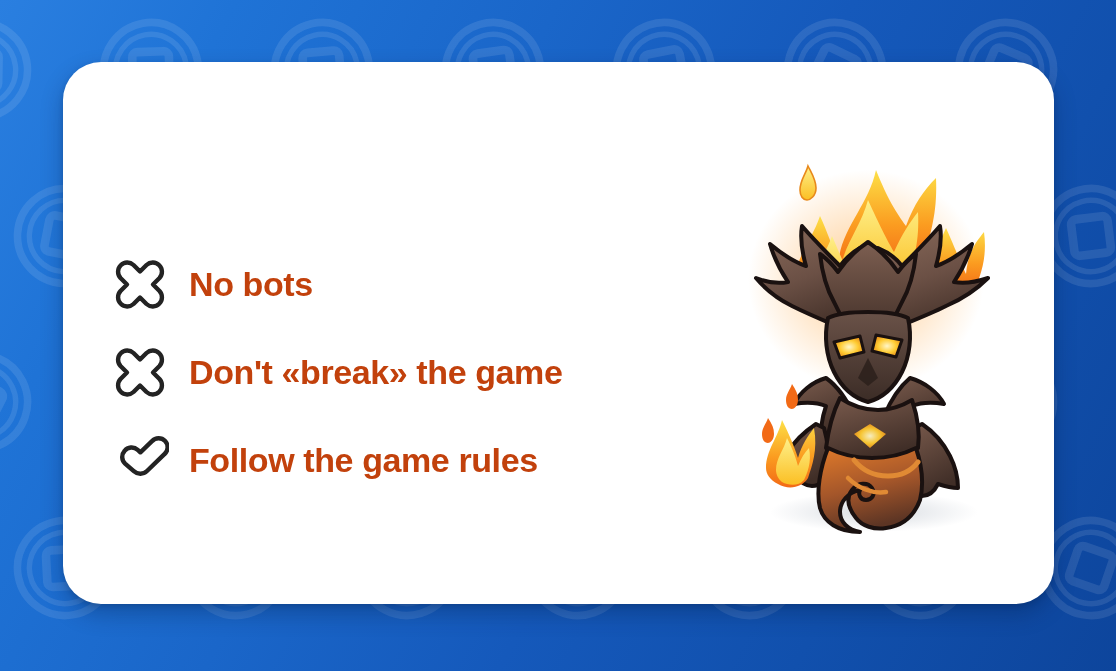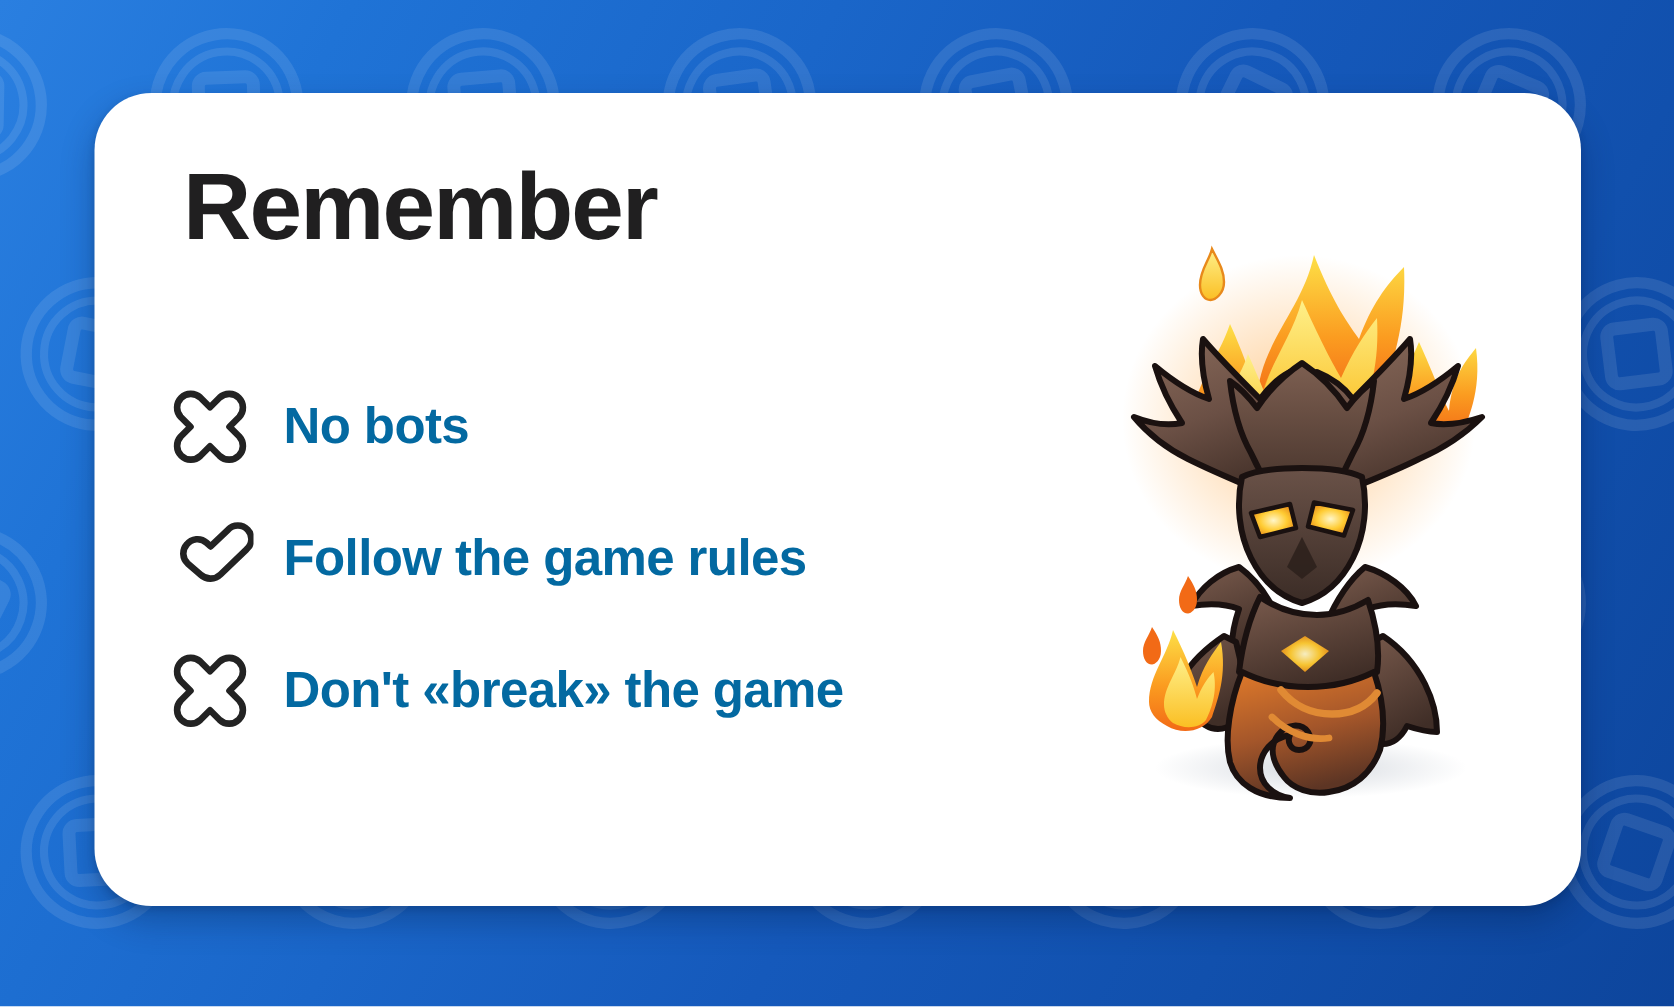--- a/index.html
+++ b/index.html
@@ -81,21 +81,21 @@
     flex:0 0 70px;
     display:flex;
     align-items:center;
     justify-content:center;
   }
   .rule-icon svg { display:block; }
   .rule-label {
     margin-left:14px;
     font-size:34px;
     font-weight:bold;
-    color:#0369a1;
+    color:#c2410c;
     letter-spacing:-0.4px;
     white-space:nowrap;
   }
 
   
   #mascot {
     position:absolute;
     left:625px; top:68px;
     width:350px; height:410px;
   }
@@ -357,50 +357,49 @@
         <circle cx="50" cy="50" r="33" stroke-width="5"></circle>
         <rect x="33" y="33" width="34" height="34" rx="5" stroke-width="8" transform="rotate(8 50 50)"></rect>
       </g>
     </svg>
       </div>
     </div>
 
   <div id="card">
     <div id="card-inner">
 
-      <div id="page-title">Remember</div>
 
       <div id="rules-list">
 
         <div class="rule-row">
           <span class="rule-icon">
             <svg width="58" height="58" viewBox="0 0 58 58">
               <path d="M29 22.5 L35.5 16 a9.2 9.2 0 0 1 13 13 L42 35.5 L48.5 42 a9.2 9.2 0 0 1 -13 13 L29 48.5 L22.5 55 a9.2 9.2 0 0 1 -13 -13 L16 35.5 L9.5 29 a9.2 9.2 0 0 1 13 -13 Z" fill="none" stroke="#232323" stroke-width="4.4" stroke-linejoin="round" transform="translate(0,-6)"></path>
             </svg>
           </span>
           <span class="rule-label">No bots</span>
         </div>
 
 
         <div class="rule-row">
           <span class="rule-icon">
+            <svg width="58" height="58" viewBox="0 0 58 58">
+              <path d="M29 22.5 L35.5 16 a9.2 9.2 0 0 1 13 13 L42 35.5 L48.5 42 a9.2 9.2 0 0 1 -13 13 L29 48.5 L22.5 55 a9.2 9.2 0 0 1 -13 -13 L16 35.5 L9.5 29 a9.2 9.2 0 0 1 13 -13 Z" fill="none" stroke="#232323" stroke-width="4.4" stroke-linejoin="round" transform="translate(0,-6)"></path>
+            </svg>
+          </span>
+          <span class="rule-label">Don't «break» the game</span>
+        </div>
+
+        <div class="rule-row">
+          <span class="rule-icon">
             <svg width="58" height="52" viewBox="0 0 58 52">
               <path d="M13.5 17 a9 9 0 0 1 13.2 -1.2 L29.4 18.3 L41 7.2 a9 9 0 1 1 12.4 13 L36 37 a9.6 9.6 0 0 1 -13.2 0.2 L14.1 29.6 a9 9 0 0 1 -0.6 -12.6 Z" fill="none" stroke="#232323" stroke-width="4.4" stroke-linejoin="round"></path>
             </svg>
           </span>
           <span class="rule-label">Follow the game rules</span>
-        </div>
-
-        <div class="rule-row">
-          <span class="rule-icon">
-            <svg width="58" height="58" viewBox="0 0 58 58">
-              <path d="M29 22.5 L35.5 16 a9.2 9.2 0 0 1 13 13 L42 35.5 L48.5 42 a9.2 9.2 0 0 1 -13 13 L29 48.5 L22.5 55 a9.2 9.2 0 0 1 -13 -13 L16 35.5 L9.5 29 a9.2 9.2 0 0 1 13 -13 Z" fill="none" stroke="#232323" stroke-width="4.4" stroke-linejoin="round" transform="translate(0,-6)"></path>
-            </svg>
-          </span>
-          <span class="rule-label">Don't «break» the game</span>
         </div>
 
       </div>
 
       <div id="mascot">
         <svg viewBox="0 0 350 410" xmlns="http://www.w3.org/2000/svg">
           <defs>
             <linearGradient id="flameG" x1="0" y1="1" x2="0" y2="0">
               <stop offset="0%" stop-color="#f26a16"></stop>
               <stop offset="45%" stop-color="#fb9c20"></stop>

